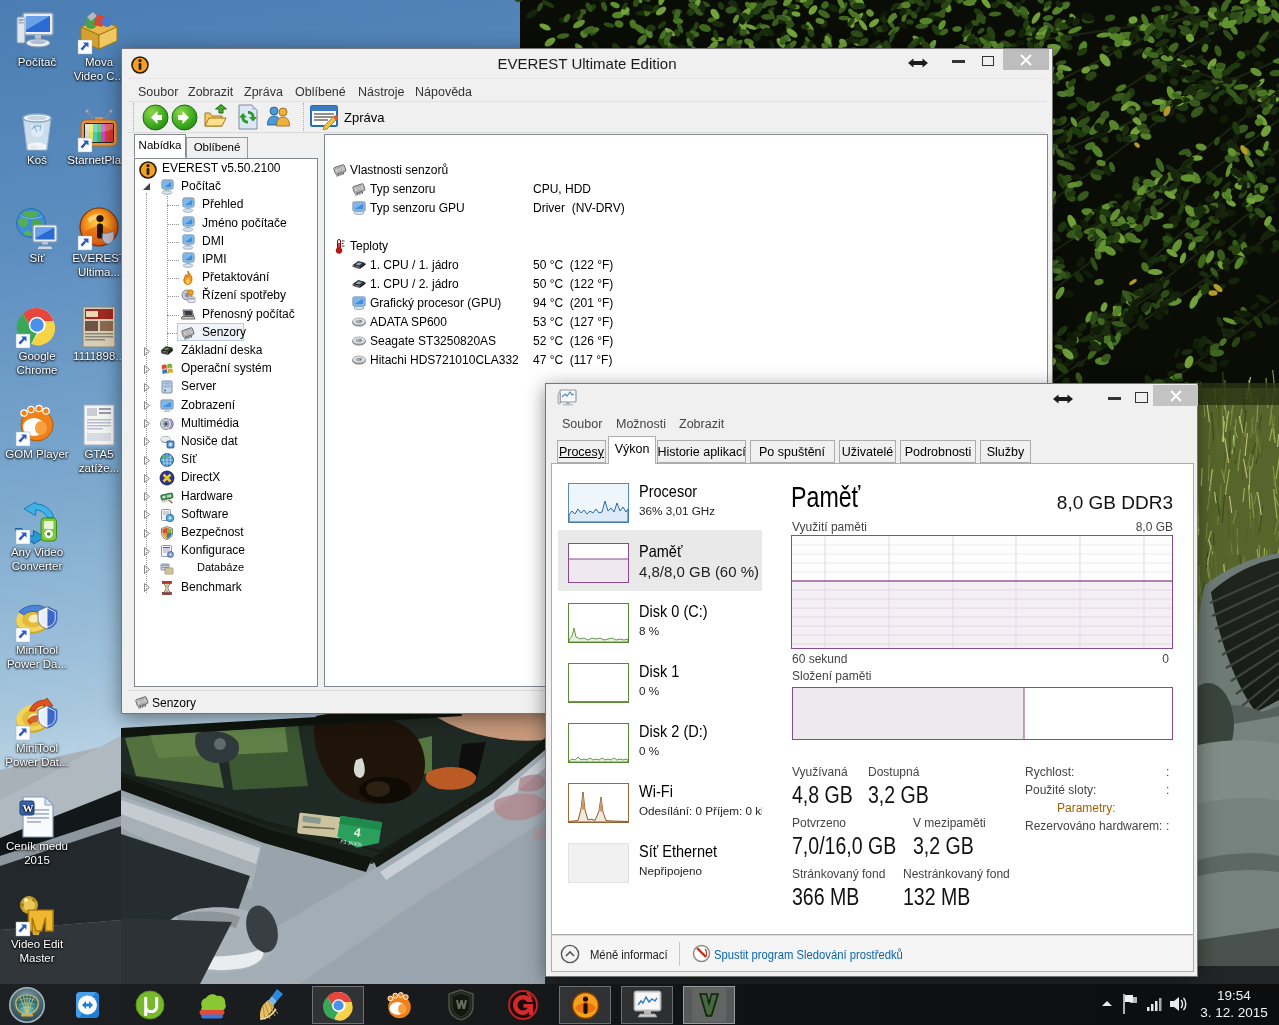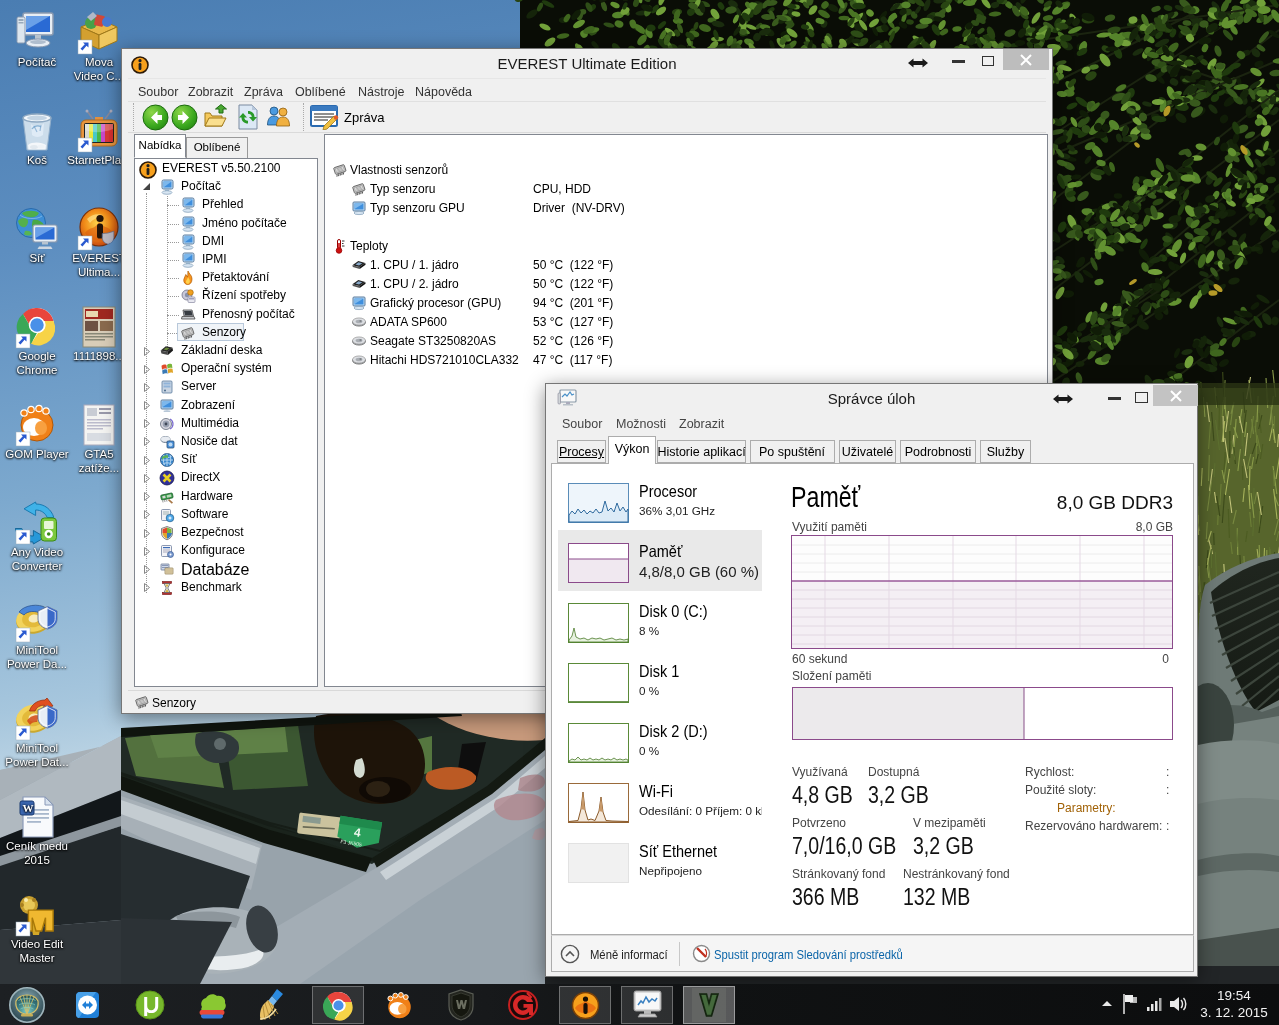--- a/index.html
+++ b/index.html
@@ -2222,21 +2222,21 @@
             <path d="M1.5 0.5 L6.5 4.5 L1.5 8.5 Z" fill="none" stroke="#888" stroke-width="1"></path>
           </svg>
           <div style="position:absolute;left:24px;top:402px;width:16px;height:16px"><svg width="16" height="16" viewBox="0 0 16 16">
               <rect x="2" y="3" width="8" height="6" rx="0.5" fill="#d0d8e8" stroke="#5a6a8a" stroke-width="0.7"></rect>
               <rect x="3" y="4" width="6" height="1" fill="#8898b8"></rect>
               <rect x="3" y="6" width="6" height="1" fill="#8898b8"></rect>
               <rect x="6" y="7" width="8" height="6" rx="0.5" fill="#e8d8b8" stroke="#8a7a4a" stroke-width="0.7"></rect>
               <rect x="7" y="8.5" width="6" height="1" fill="#b8a878"></rect>
               <rect x="7" y="10.5" width="6" height="1" fill="#b8a878"></rect>
             </svg></div>
-          <div style="position:absolute;left:46px;top:402px;font-size:16px;color:#000;white-space:nowrap;">Databáze</div>
+          <div style="position:absolute;left:62px;top:402px;font-size:11px;color:#000;white-space:nowrap;">Databáze</div>
           <svg style="position:absolute;left:8px;top:424px" width="8" height="9">
             <path d="M1.5 0.5 L6.5 4.5 L1.5 8.5 Z" fill="none" stroke="#888" stroke-width="1"></path>
           </svg>
           <div style="position:absolute;left:24px;top:421px;width:16px;height:16px"><svg width="16" height="16" viewBox="0 0 16 16">
               <rect x="3.5" y="1.5" width="9" height="2" fill="#b03030" stroke="#701010" stroke-width="0.6"></rect>
               <rect x="3.5" y="12.5" width="9" height="2" fill="#b03030" stroke="#701010" stroke-width="0.6"></rect>
               <path d="M5 3.5 L11 3.5 L8.8 8 L11 12.5 L5 12.5 L7.2 8 Z" fill="#e8e8f0" stroke="#555" stroke-width="0.7"></path>
               <path d="M6.2 4.5 L9.8 4.5 L8 7.5 Z" fill="#d8b840"></path>
               <path d="M8 9 L9.8 12 L6.2 12 Z" fill="#d8b840"></path>
             </svg></div>
@@ -2383,21 +2383,20 @@
 
 <div class="win" id="tmwin" style="left:545px; top:383px; width:653px; height:594px;">
     <div style="position:relative;width:100%;height:100%;font-family:'Liberation Sans',sans-serif;">
       <svg style="position:absolute;left:11px;top:5px;" width="20" height="19" viewBox="0 0 20 19">
         <rect x="3" y="1" width="16" height="12" rx="1" fill="#f8f8f8" stroke="#8a9aa8" stroke-width="1.2"></rect>
         <path d="M5 8 L8 5 L10 7 L13 3 L15 6 L17 5" stroke="#4a90c8" stroke-width="1.2" fill="none"></path>
         <rect x="9" y="13" width="4" height="2" fill="#aab"></rect>
         <rect x="6" y="15" width="10" height="1.5" fill="#b8c0c8"></rect>
         <rect x="1" y="4" width="2.5" height="11" rx="1" fill="#d0d4d8" stroke="#889" stroke-width="0.6"></rect>
       </svg>
-      <div style="position:absolute;left:0;top:6px;width:100%;text-align:center;font-size:15px;color:#1a1a1a;">Správce úloh</div>
       <div style="position:absolute;left:507px;top:7px;"><svg width="20" height="12" viewBox="0 0 20 12">
           <path d="M0 6 L5.5 1.5 L5.5 4 L14.5 4 L14.5 1.5 L20 6 L14.5 10.5 L14.5 8 L5.5 8 L5.5 10.5 Z" fill="#1a1a1a"></path>
         </svg></div>
       <div style="position:absolute;left:562px;top:13px;width:13px;height:3px;background:#333;"></div>
       <div style="position:absolute;left:589px;top:8px;width:13px;height:11px;border:1.5px solid #333;"></div>
       <div style="position:absolute;left:607px;top:1px;width:45px;height:21px;background:#c3c3c3;"></div>
       <svg style="position:absolute;left:623px;top:5px;" width="14" height="14" viewBox="0 0 14 14">
         <path d="M2 2 L12 12 M12 2 L2 12" stroke="#fff" stroke-width="2"></path>
       </svg>
       <div style="position:absolute;left:16px;top:33px;font-size:12.5px;color:#444;">Soubor</div>

